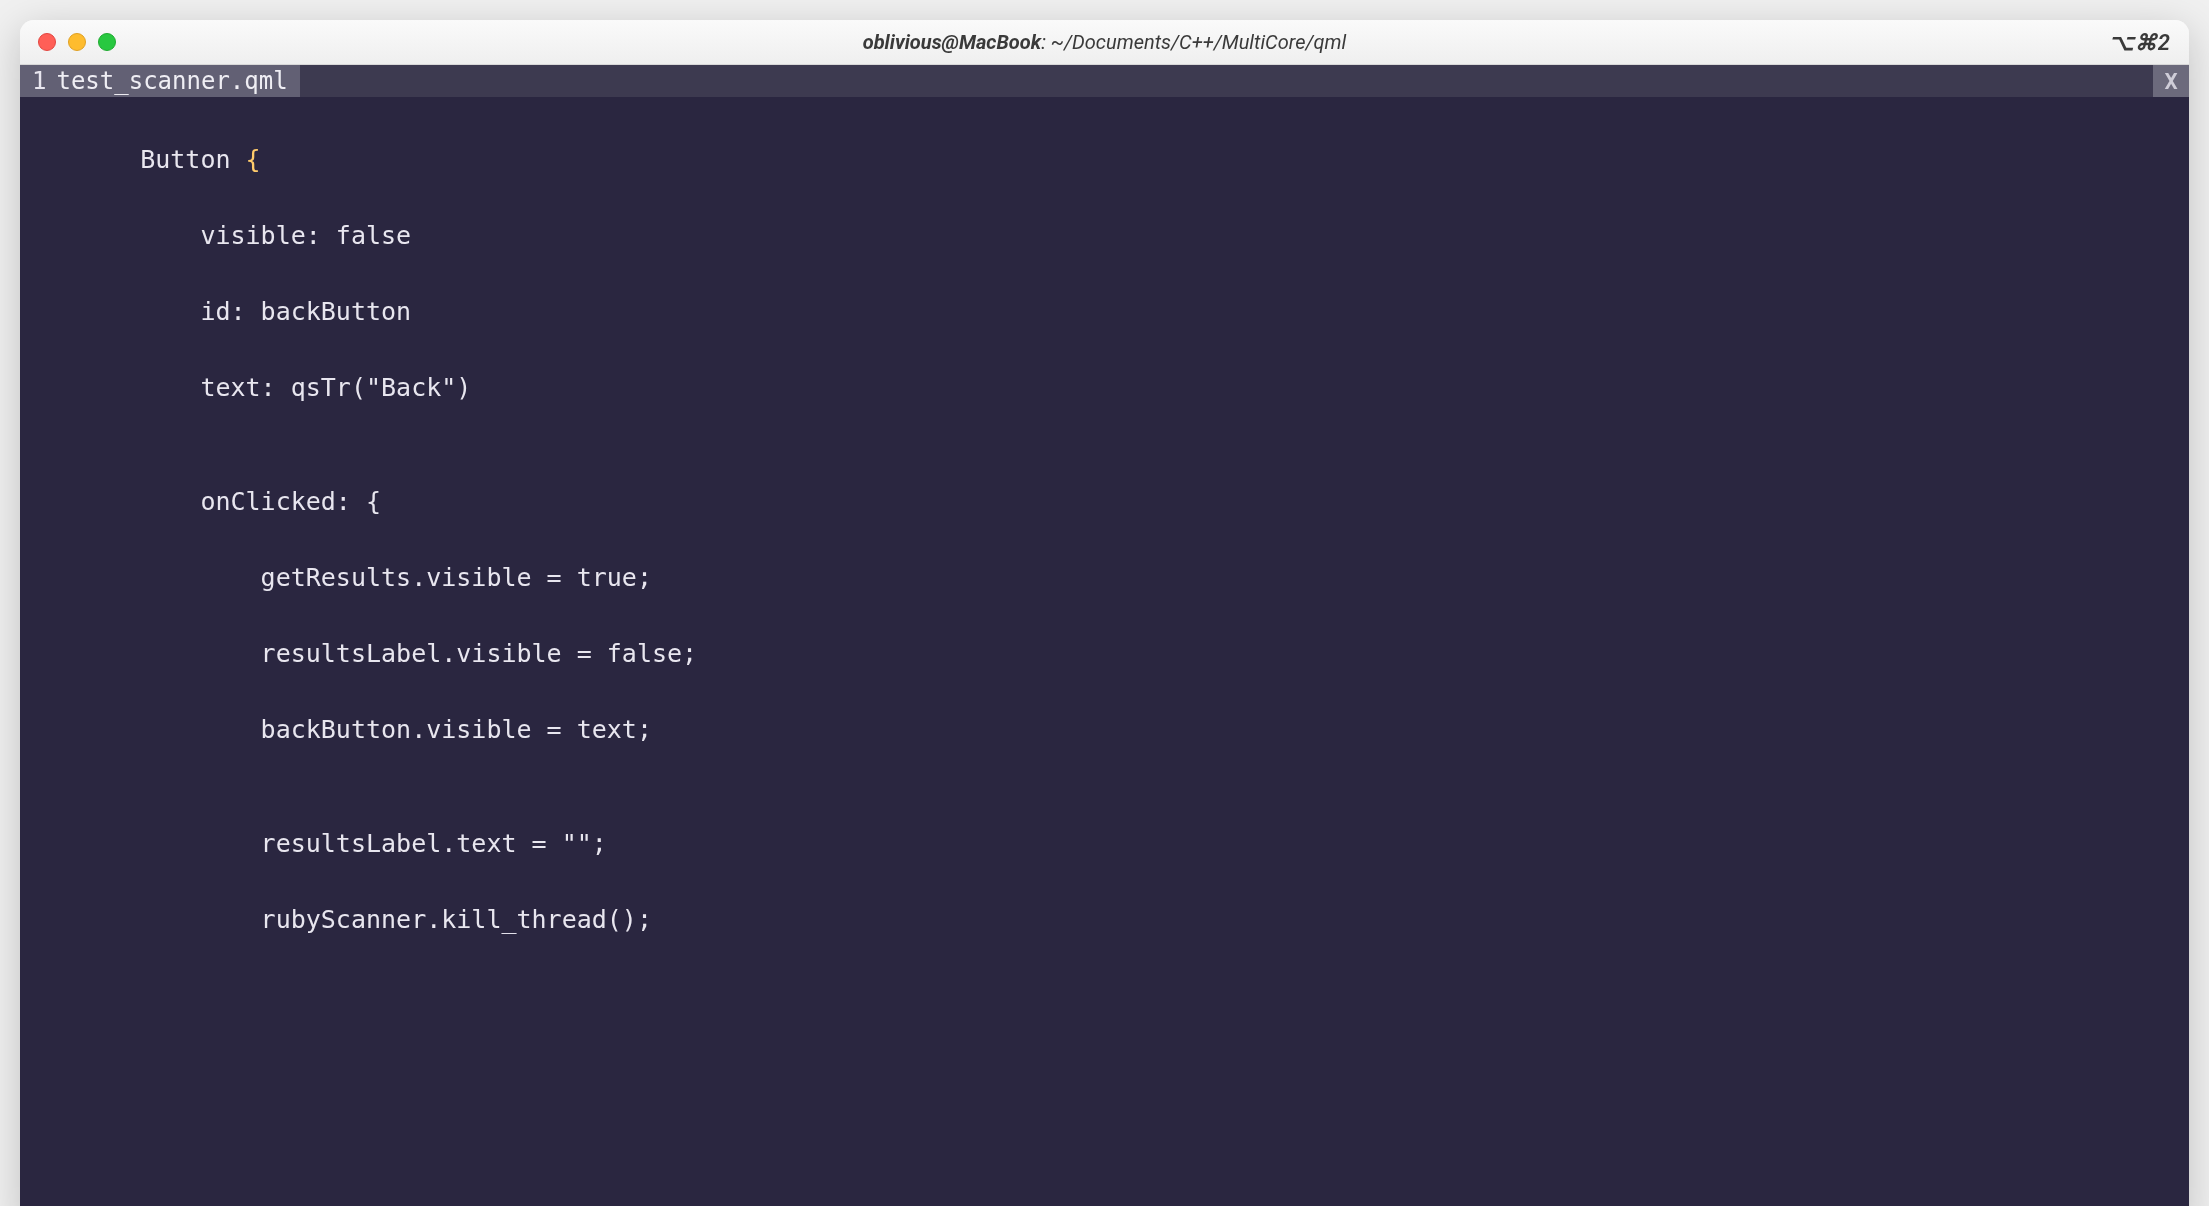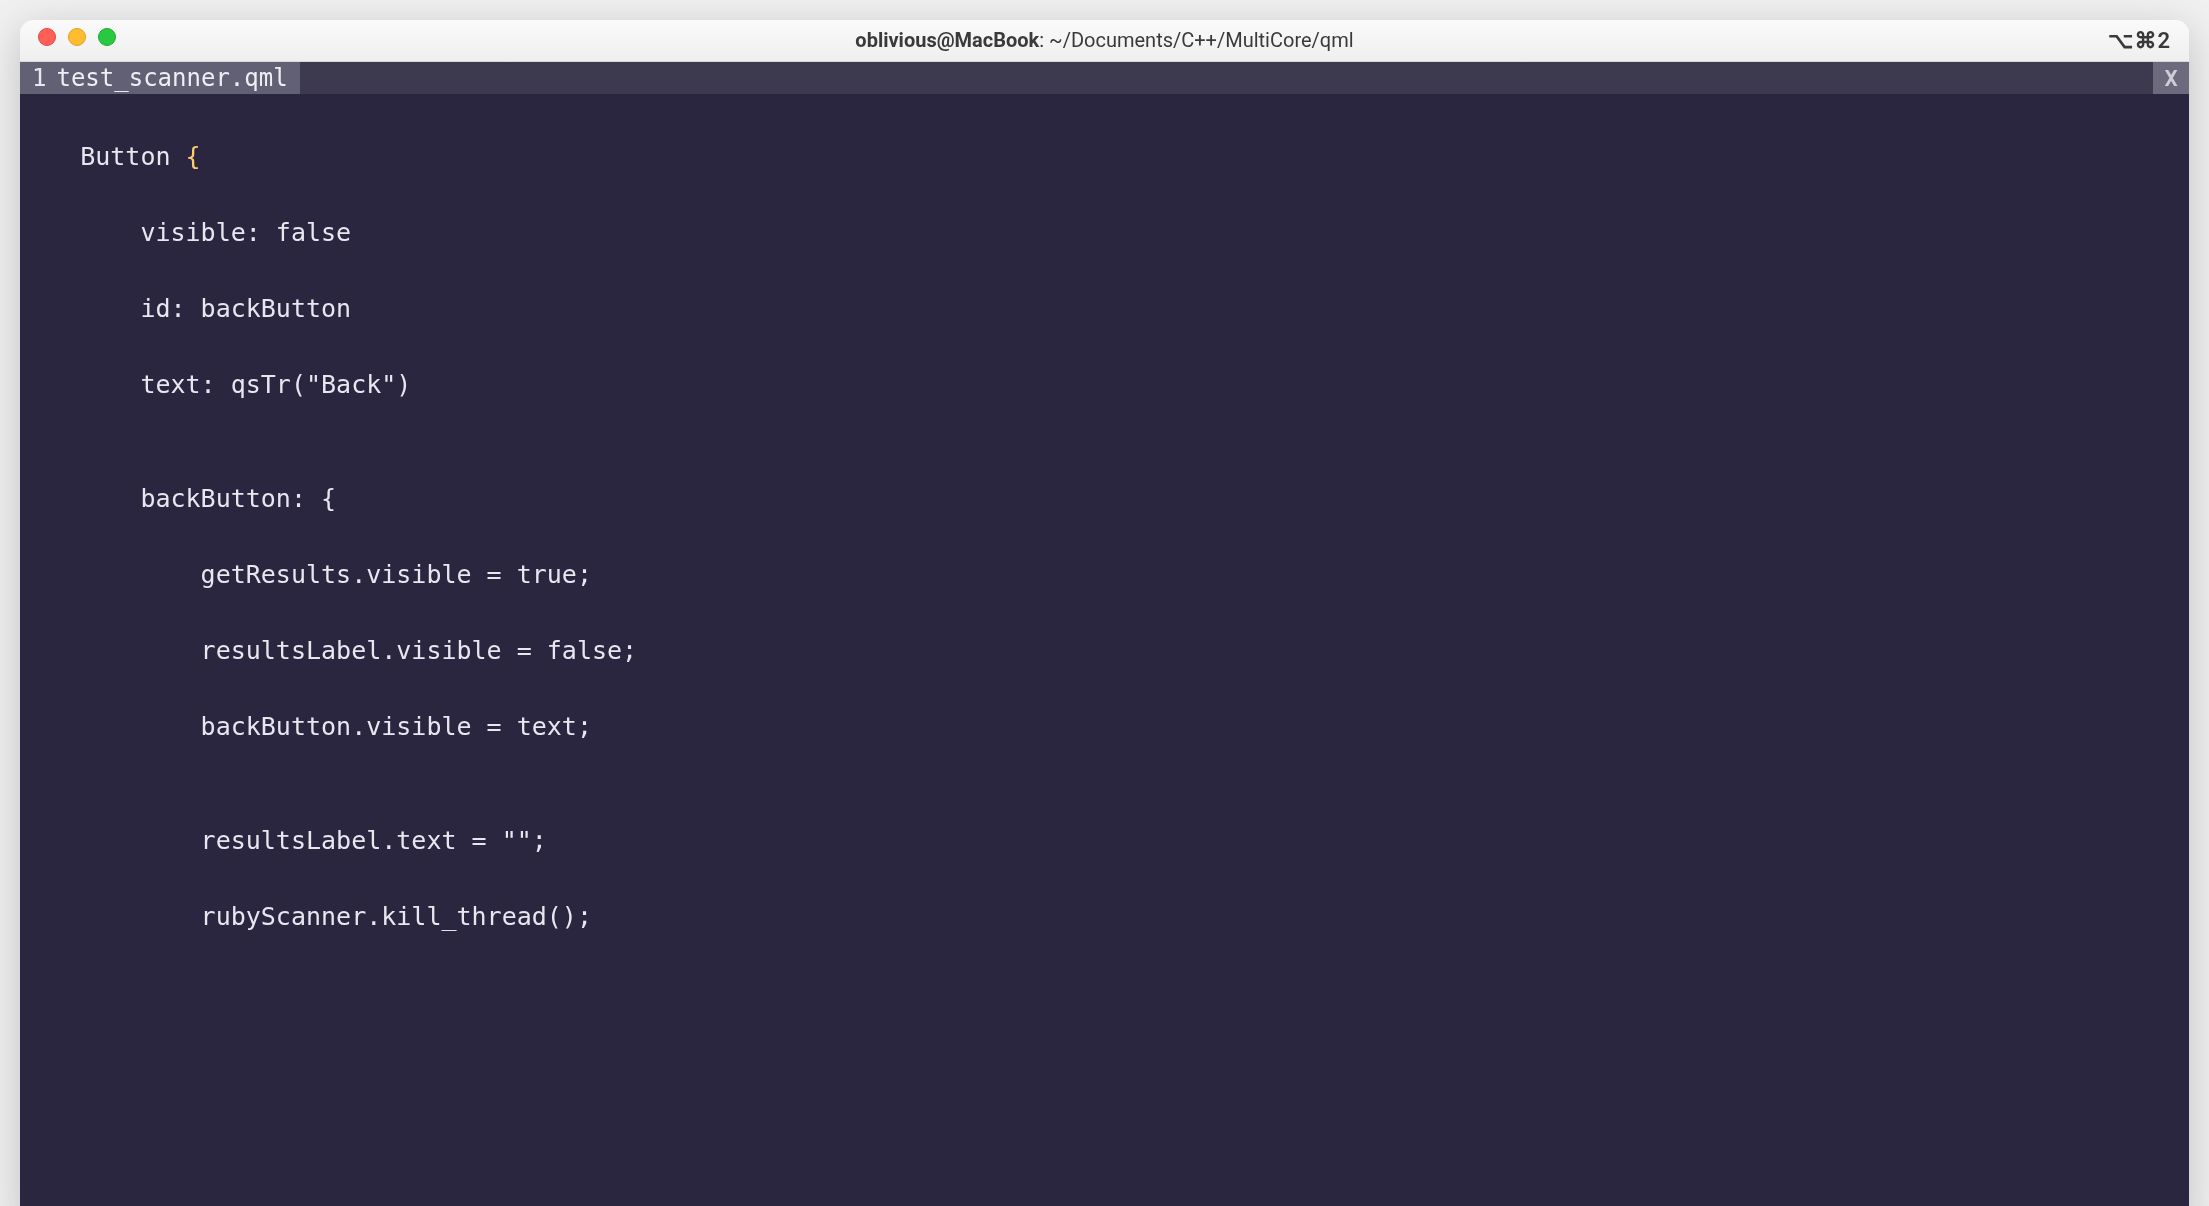--- a/index.html
+++ b/index.html
@@ -27,24 +27,25 @@
     box-shadow: 0 10px 40px rgba(0,0,0,0.2);
     display: flex;
     flex-direction: column;
     transform-origin: top left;
   }
 
   .titlebar {
     height: 45px;
     background: linear-gradient(to bottom, #fafafa, #efefef);
     display: flex;
-    align-items: flex-start;
-    padding: 8px 18px;
+    align-items: center;
+    padding: 16px 18px;
     position: relative;
     border-bottom: 1px solid #d8d8d8;
+    font-style: italic;
   }
 
   .traffic-lights {
     display: flex;
     gap: 12px;
     align-items: center;
   }
 
   .traffic-light {
     width: 18px;
@@ -121,20 +122,21 @@
     padding: 6px 0 0 0;
     font-family: "SF Mono", Menlo, Consolas, monospace;
     font-size: 25px;
     line-height: 38px;
     color: #e8e6ef;
     white-space: pre;
     overflow: hidden;
   }
 
   .code-area .line {
+    padding-left: 60px;
   }
 
   .kw-type  { color: #e8e6ef; } 
   .brace-y  { color: #ffcb6b; }
 
   .tabline-fill {
     flex: 1;
     background: #3d3a50;
   }
 </style>
@@ -165,21 +167,21 @@
       <div class="tabline-fill"></div>
       <div class="tab-close">X</div>
     </div>
 
     <div class="code-area">
 <div class="line"><span class="kw-type">    Button </span><span class="brace-y">{</span></div>
 <div class="line">        visible: false</div>
 <div class="line">        id: backButton</div>
 <div class="line">        text: qsTr("Back")</div>
 <div class="line"></div>
-<div class="line">        backButton: {</div>
+<div class="line">        onClicked: {</div>
 <div class="line">            getResults.visible = true;</div>
 <div class="line">            resultsLabel.visible = false;</div>
 <div class="line">            backButton.visible = text;</div>
 <div class="line"></div>
 <div class="line">            resultsLabel.text = "";</div>
 <div class="line">            rubyScanner.kill_thread();</div>
 <div class="line"></div>
 
 
 

